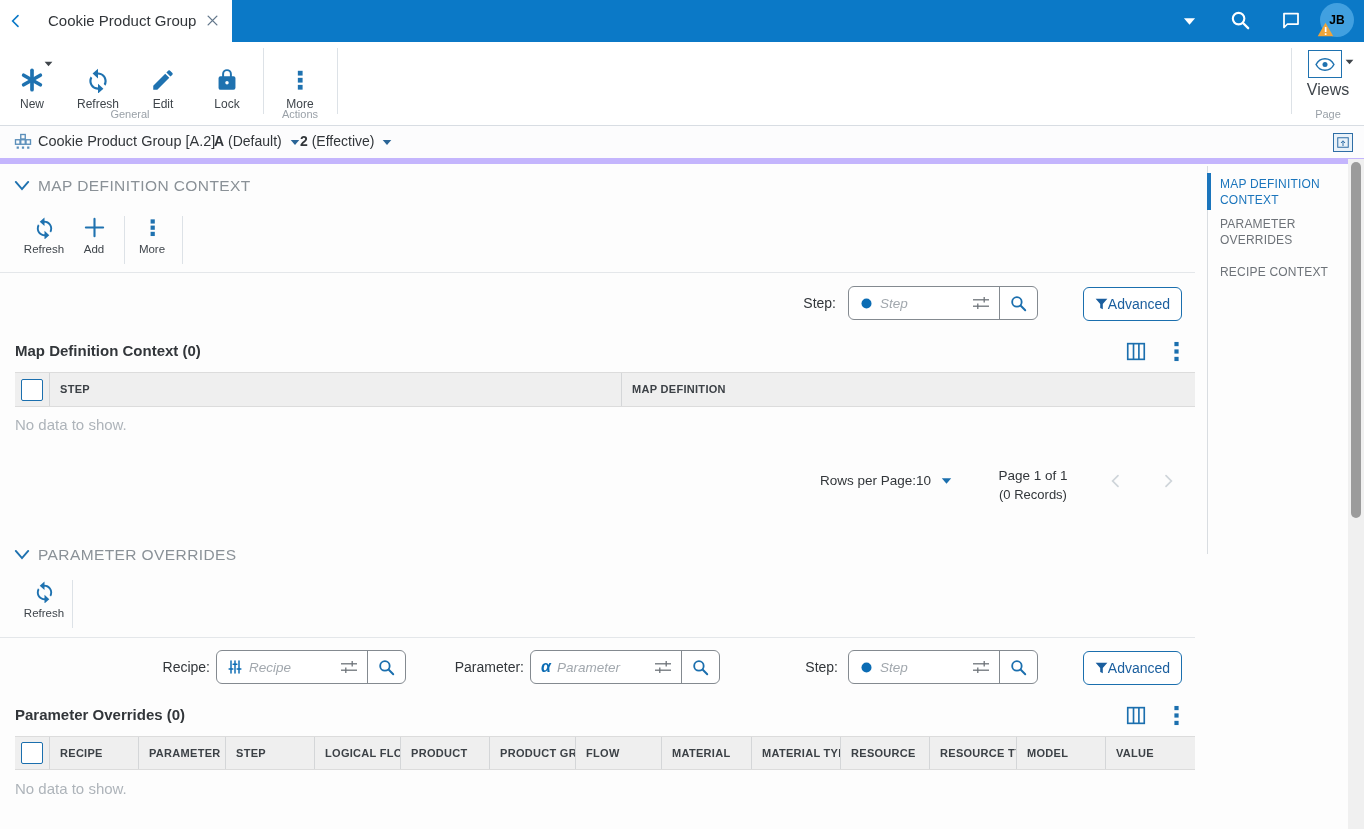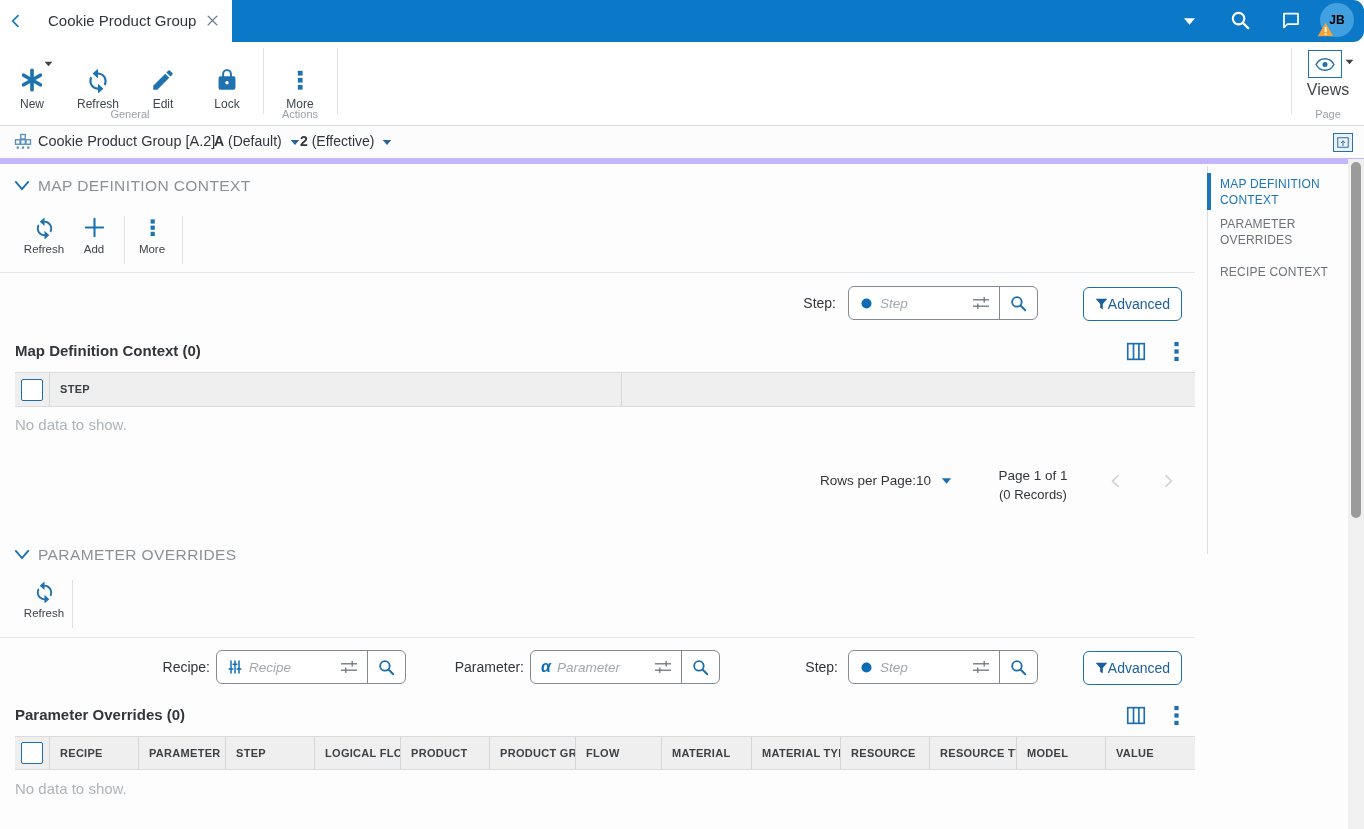--- a/index.html
+++ b/index.html
@@ -1,21 +1,21 @@
 <!DOCTYPE html>
 <html><head>
 <meta charset="utf-8">
 <style>
   html,body{margin:0;padding:0;background:#e9e9e9;}
   .screen{position:relative;width:1364px;height:829px;background:#fdfdfd;overflow:hidden;
           font-family:"Liberation Sans",sans-serif;color:#32363a;}
   svg{display:block;}
 
   
-  .topbar{position:absolute;left:0;top:0;width:1364px;height:42px;background:#0b79c7;border-radius:11px;}
+  .topbar{position:absolute;left:0;top:0;width:1364px;height:42px;background:#0b79c7;}
   .tab{position:absolute;left:0;top:0;width:232px;height:42px;background:#ffffff;}
   .tab-back{position:absolute;left:8px;top:13px;color:#0b79c7;cursor:pointer;}
   .tab-title{position:absolute;left:48px;top:12px;font-size:15px;color:#32363a;white-space:nowrap;}
   .tab-close{position:absolute;left:205px;top:13px;color:#64788c;cursor:pointer;}
   .top-caret{position:absolute;left:1183px;top:17px;color:#ffffff;}
   .top-ic{position:absolute;top:9px;color:#ffffff;cursor:pointer;}
   .avatar{position:absolute;left:1320px;top:3px;width:34px;height:34px;border-radius:50%;
           background:#41a0e0;color:#000000;font-size:12px;font-weight:700;
           display:flex;align-items:center;justify-content:center;}
   .warn-badge{position:absolute;left:1317px;top:22px;}
@@ -353,20 +353,21 @@
           <rect x="1.8" y="8.8" width="4.4" height="4.4"></rect>
           <rect x="1.8" y="16.6" width="4.4" height="4.4"></rect>
         </g>
       </svg>
   </span>
   <div class="thead" style="top:372px;height:35px;">
     <div class="th-check" style="width:35px;">
       <div class="checkbox"></div>
     </div>
     <div class="th" style="width:572px;line-height:33px;">STEP</div>
+    <div class="th last" style="width:573px;line-height:33px;">MAP DEFINITION</div>
   </div>
   <div class="empty-text" style="top:416px;">No data to show.</div>
 
   <div class="pag-rows" style="top:473px;">
     <span>Rows per Page:10</span>
     <span class="pag-caret">
       <svg width="11" height="8" viewBox="0 0 14 9">
           <path d="M1 1 L7 8 L13 1 Z" fill="currentColor"></path>
         </svg>
     </span>

